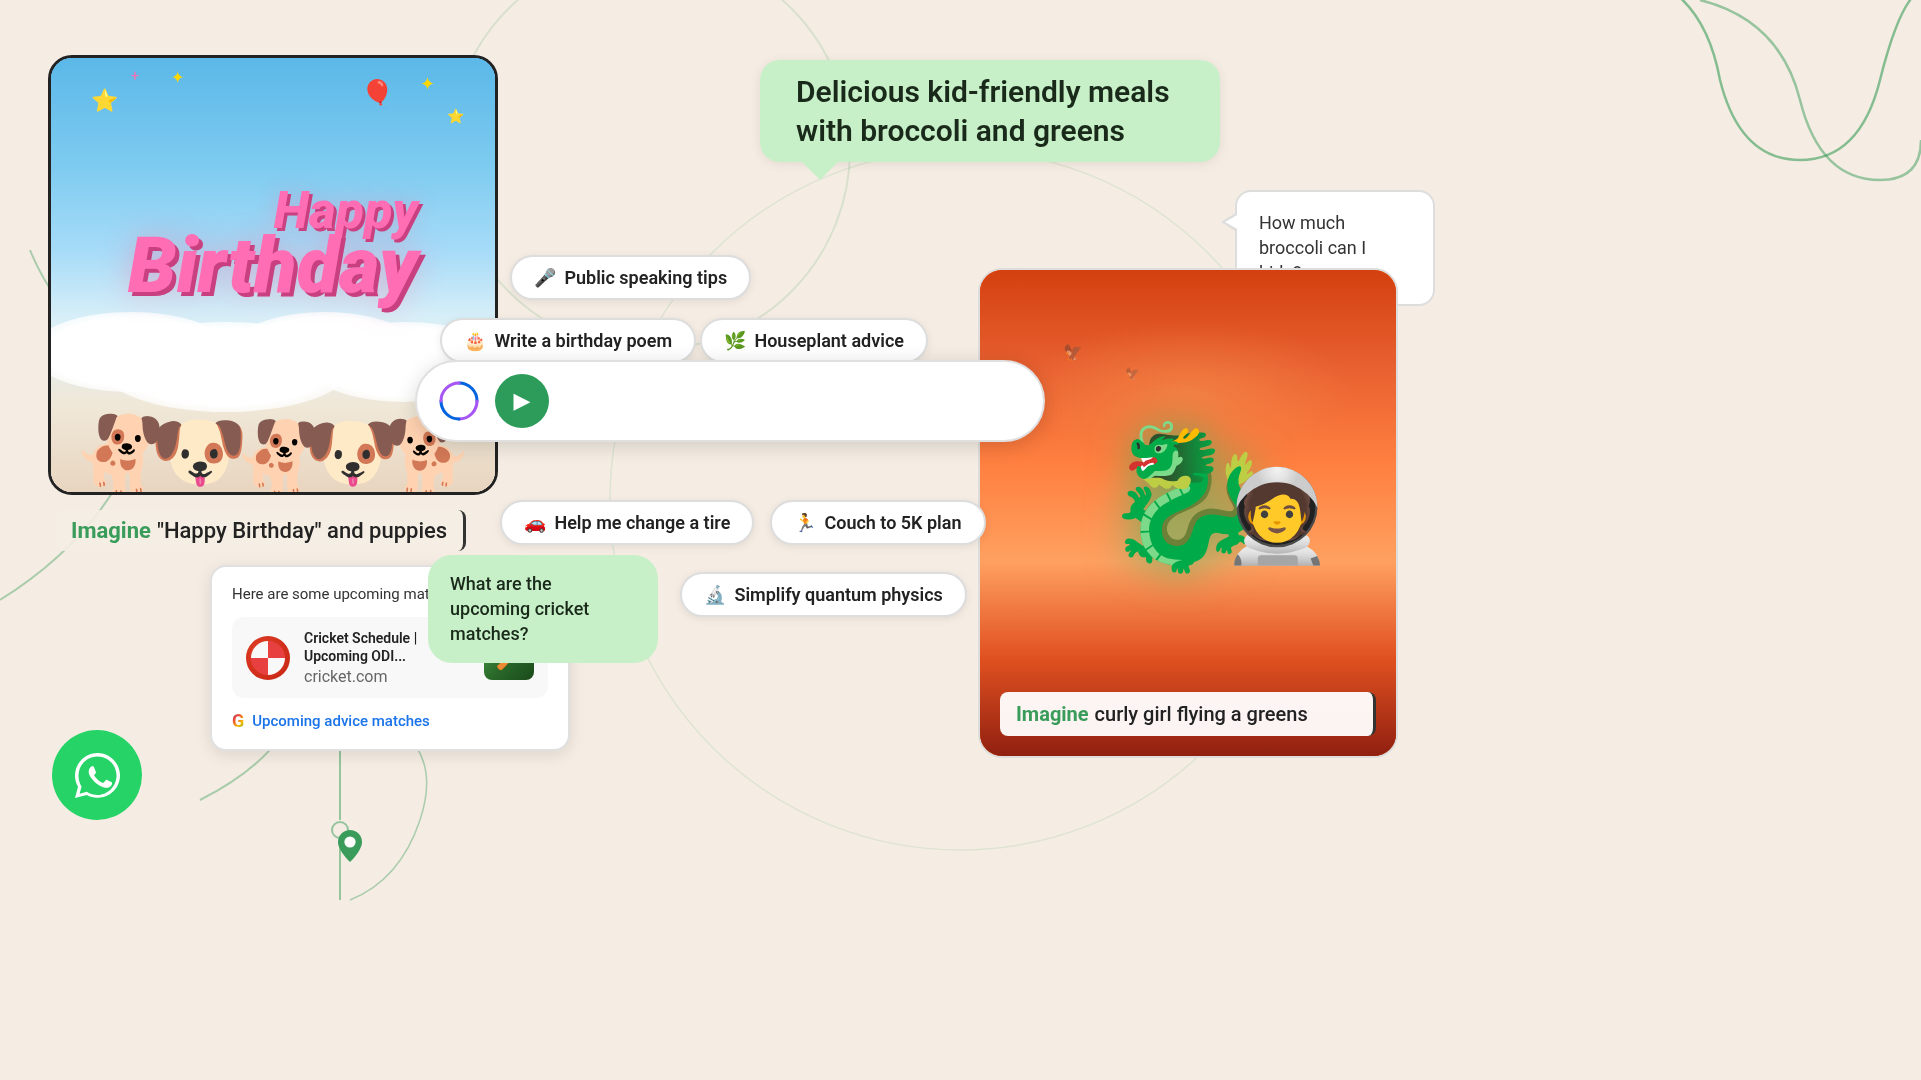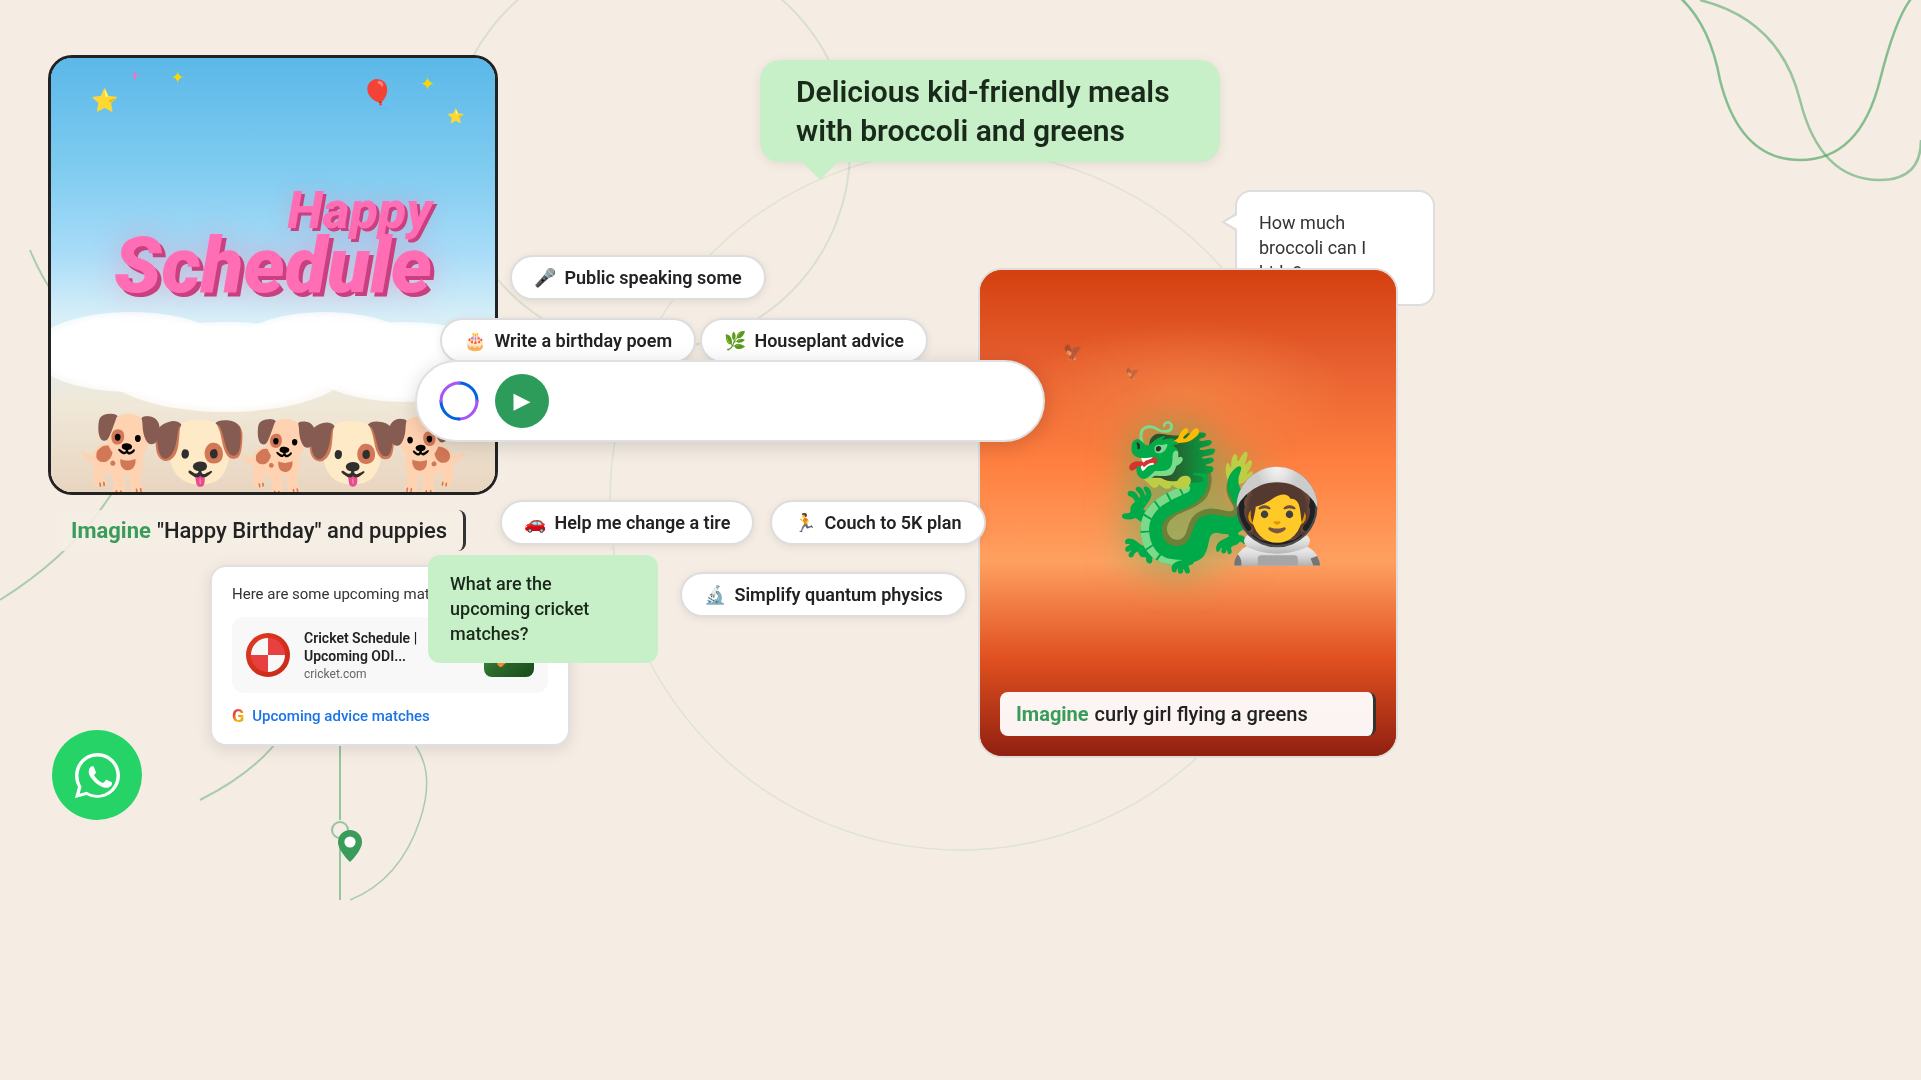--- a/index.html
+++ b/index.html
@@ -342,21 +342,21 @@
     }
 
     .cricket-title {
       font-size: 14px;
       font-weight: 600;
       color: #222;
       line-height: 1.3;
     }
 
     .cricket-url {
-      font-size: 12px;
+      font-size: 16px;
       color: #666;
       margin-top: 2px;
     }
 
     .cricket-thumbnail {
       width: 50px;
       height: 44px;
       border-radius: 8px;
       background: linear-gradient(135deg, #4a9e4a, #2a7a2a);
       overflow: hidden;
@@ -381,21 +381,21 @@
       -webkit-text-fill-color: transparent;
       background-clip: text;
     }
 
     
     .cricket-query-bubble {
       position: absolute;
       top: 555px;
       left: 428px;
       background: #c8f0c8;
-      border-radius: 12px;
+      border-radius: 24px;
       padding: 16px 22px;
       font-size: 18px;
       font-weight: 500;
       color: #1a2a1a;
       max-width: 230px;
       z-index: 11;
       line-height: 1.4;
     }
 
     
@@ -451,21 +451,21 @@
     <div style="position:absolute;top:30px;left:40px;font-size:22px;color:#ffd700;z-index:2;">⭐</div>
     <div style="position:absolute;top:15px;right:60px;font-size:18px;color:#ffd700;z-index:2;">✦</div>
     <div style="position:absolute;top:50px;right:30px;font-size:14px;color:#ffd700;z-index:2;">⭐</div>
     <div style="position:absolute;top:10px;left:120px;font-size:16px;color:#ffd700;z-index:2;">✦</div>
 
     <div style="position:absolute;top:20px;right:100px;font-size:28px;z-index:2;">🎈</div>
     <div style="position:absolute;top:10px;left:80px;font-size:14px;color:#ff6eb4;z-index:2;">+</div>
 
     <div style="position:relative;z-index:3;text-align:right;margin-top:-60px;">
       <div style="font-size:52px;font-weight:800;font-style:italic;color:#ff6eb4;text-shadow:3px 3px 0 #c94080,0 0 20px rgba(255,100,150,0.3);line-height:1;">Happy</div>
-      <div style="font-size:78px;font-weight:900;font-style:italic;color:#ff6eb4;text-shadow:4px 4px 0 #c94080,0 0 30px rgba(255,100,150,0.4);line-height:1;margin-top:-10px;">Schedule</div>
+      <div style="font-size:78px;font-weight:900;font-style:italic;color:#ff6eb4;text-shadow:4px 4px 0 #c94080,0 0 30px rgba(255,100,150,0.4);line-height:1;margin-top:-10px;">Birthday</div>
     </div>
 
     <div style="position:absolute;bottom:100px;left:-20px;width:200px;height:80px;background:radial-gradient(ellipse,#fff 60%,transparent 100%);border-radius:50%;z-index:2;"></div>
     <div style="position:absolute;bottom:80px;left:50px;width:250px;height:90px;background:radial-gradient(ellipse,#fff 60%,transparent 100%);border-radius:50%;z-index:2;"></div>
     <div style="position:absolute;bottom:90px;right:-10px;width:200px;height:80px;background:radial-gradient(ellipse,#fff 60%,transparent 100%);border-radius:50%;z-index:2;"></div>
     <div style="position:absolute;bottom:110px;right:80px;width:180px;height:70px;background:radial-gradient(ellipse,#fff 60%,transparent 100%);border-radius:50%;z-index:2;"></div>
 
     <div style="position:absolute;bottom:0;left:0;right:0;height:160px;display:flex;align-items:flex-end;justify-content:center;z-index:4;">
 
       <div style="font-size:75px;line-height:1;margin:0 -8px;transform:scaleX(-1);">🐕</div>
@@ -497,21 +497,21 @@
 
 
     <button class="search-send-btn">
       <span class="send-arrow">▶</span>
     </button>
   </div>
 </div>
 
 <div class="chip chip-public-speaking">
   <span>🎤</span>
-  <span>Public speaking some</span>
+  <span>Public speaking tips</span>
 </div>
 
 <div class="chip chip-birthday-poem">
   <span>🎂</span>
   <span>Write a birthday poem</span>
 </div>
 
 <div class="chip chip-houseplant">
   <span>🌿</span>
   <span>Houseplant advice</span>

